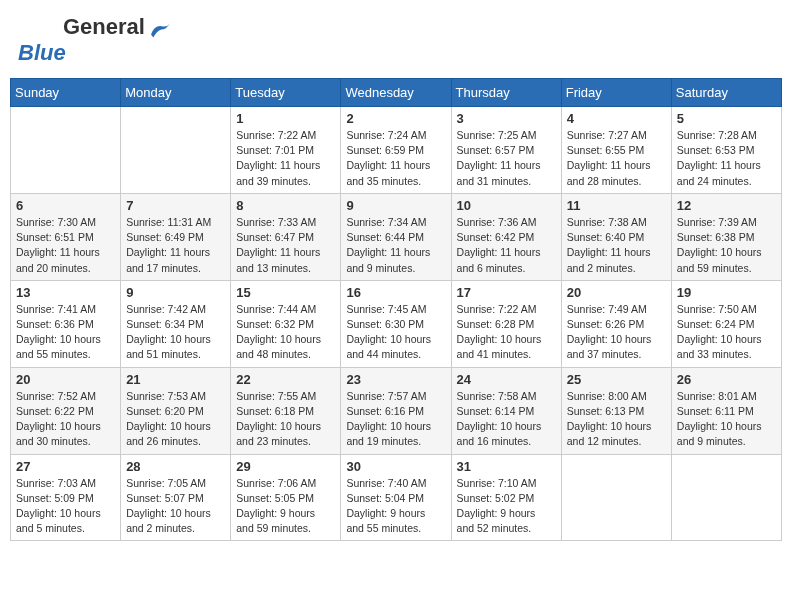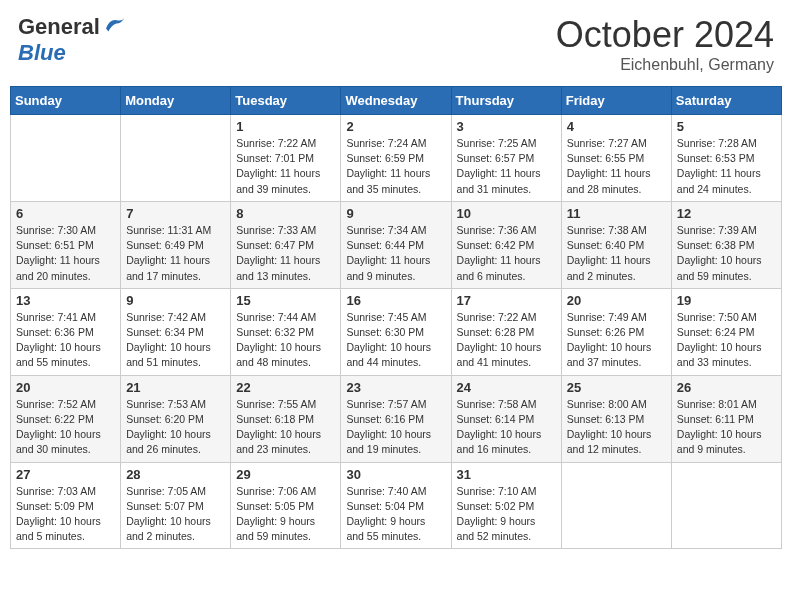--- a/index.html
+++ b/index.html
@@ -17,21 +17,22 @@
       margin-bottom: 8px;
       padding: 4px 8px;
     }
     .logo {
       display: flex;
       flex-direction: column;
       align-items: flex-start;
     }
     .logo-text {
       display: flex;
-      align-items: flex-start;
+      align-items: flex-end;
+      margin-left: 45px;
     }
     .logo-general {
       font-size: 22px;
       font-weight: bold;
       color: #333;
     }
     .logo-blue {
       font-size: 22px;
       font-weight: bold;
       color: #2a6db5;
@@ -58,21 +59,21 @@
       width: 100%;
       border-collapse: collapse;
       font-size: 11px;
     }
     .calendar th {
       background-color: #2a6db5;
       color: #fff;
       padding: 6px 4px;
       text-align: left;
       font-size: 13px;
-      font-weight: bold;
+      font-weight: normal;
       border: 1px solid #1a5a9a;
     }
     .calendar td {
       border: 1px solid #ccc;
       vertical-align: top;
       padding: 4px 5px;
       width: 110px;
       min-height: 80px;
       background: #fff;
     }
@@ -101,24 +102,20 @@
 <div class="header">
   <div class="logo">
     <div class="logo-text">
       <span class="logo-general">General</span>
       <svg class="logo-bird" viewBox="0 0 30 25">
         <path d="M5,18 Q10,5 20,8 Q25,9 28,5 Q24,12 18,12 Q12,14 8,22 Z" fill="#2a6db5"></path>
       </svg>
     </div>
     <span class="logo-blue">Blue</span>
   </div>
-  <div class="title-section">
-    <div class="month-title">October 2024</div>
-    <div class="location">Eichenbuhl, Germany</div>
-  </div>
 </div>
 
 <table class="calendar">
   <thead>
     <tr>
     <th>Sunday</th>
         <th>Monday</th>
         <th>Tuesday</th>
         <th>Wednesday</th>
         <th>Thursday</th>

